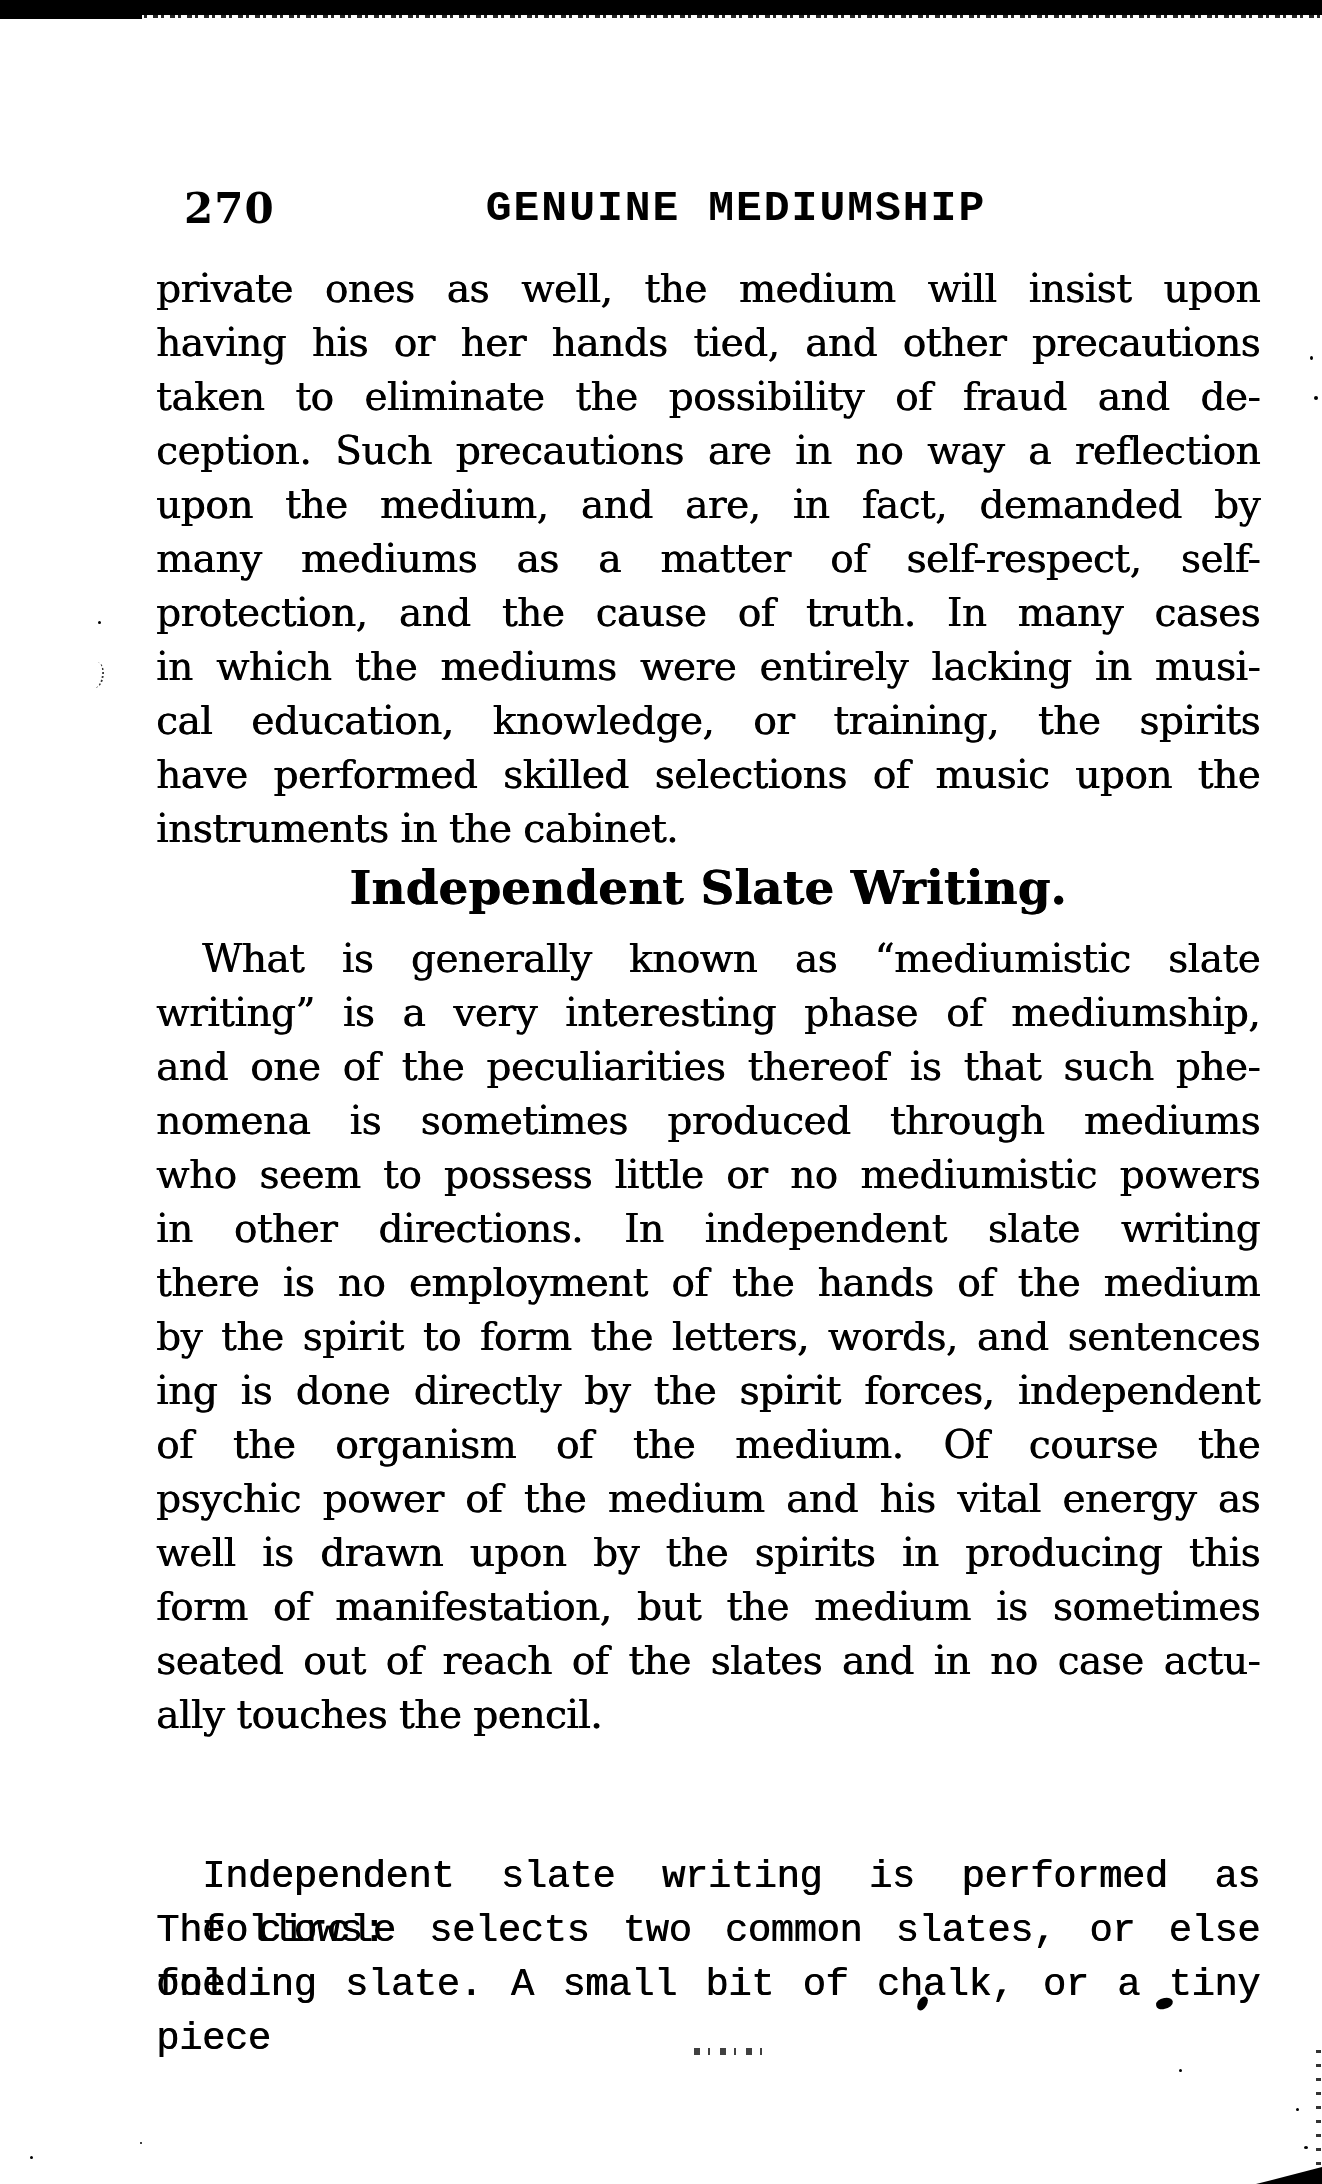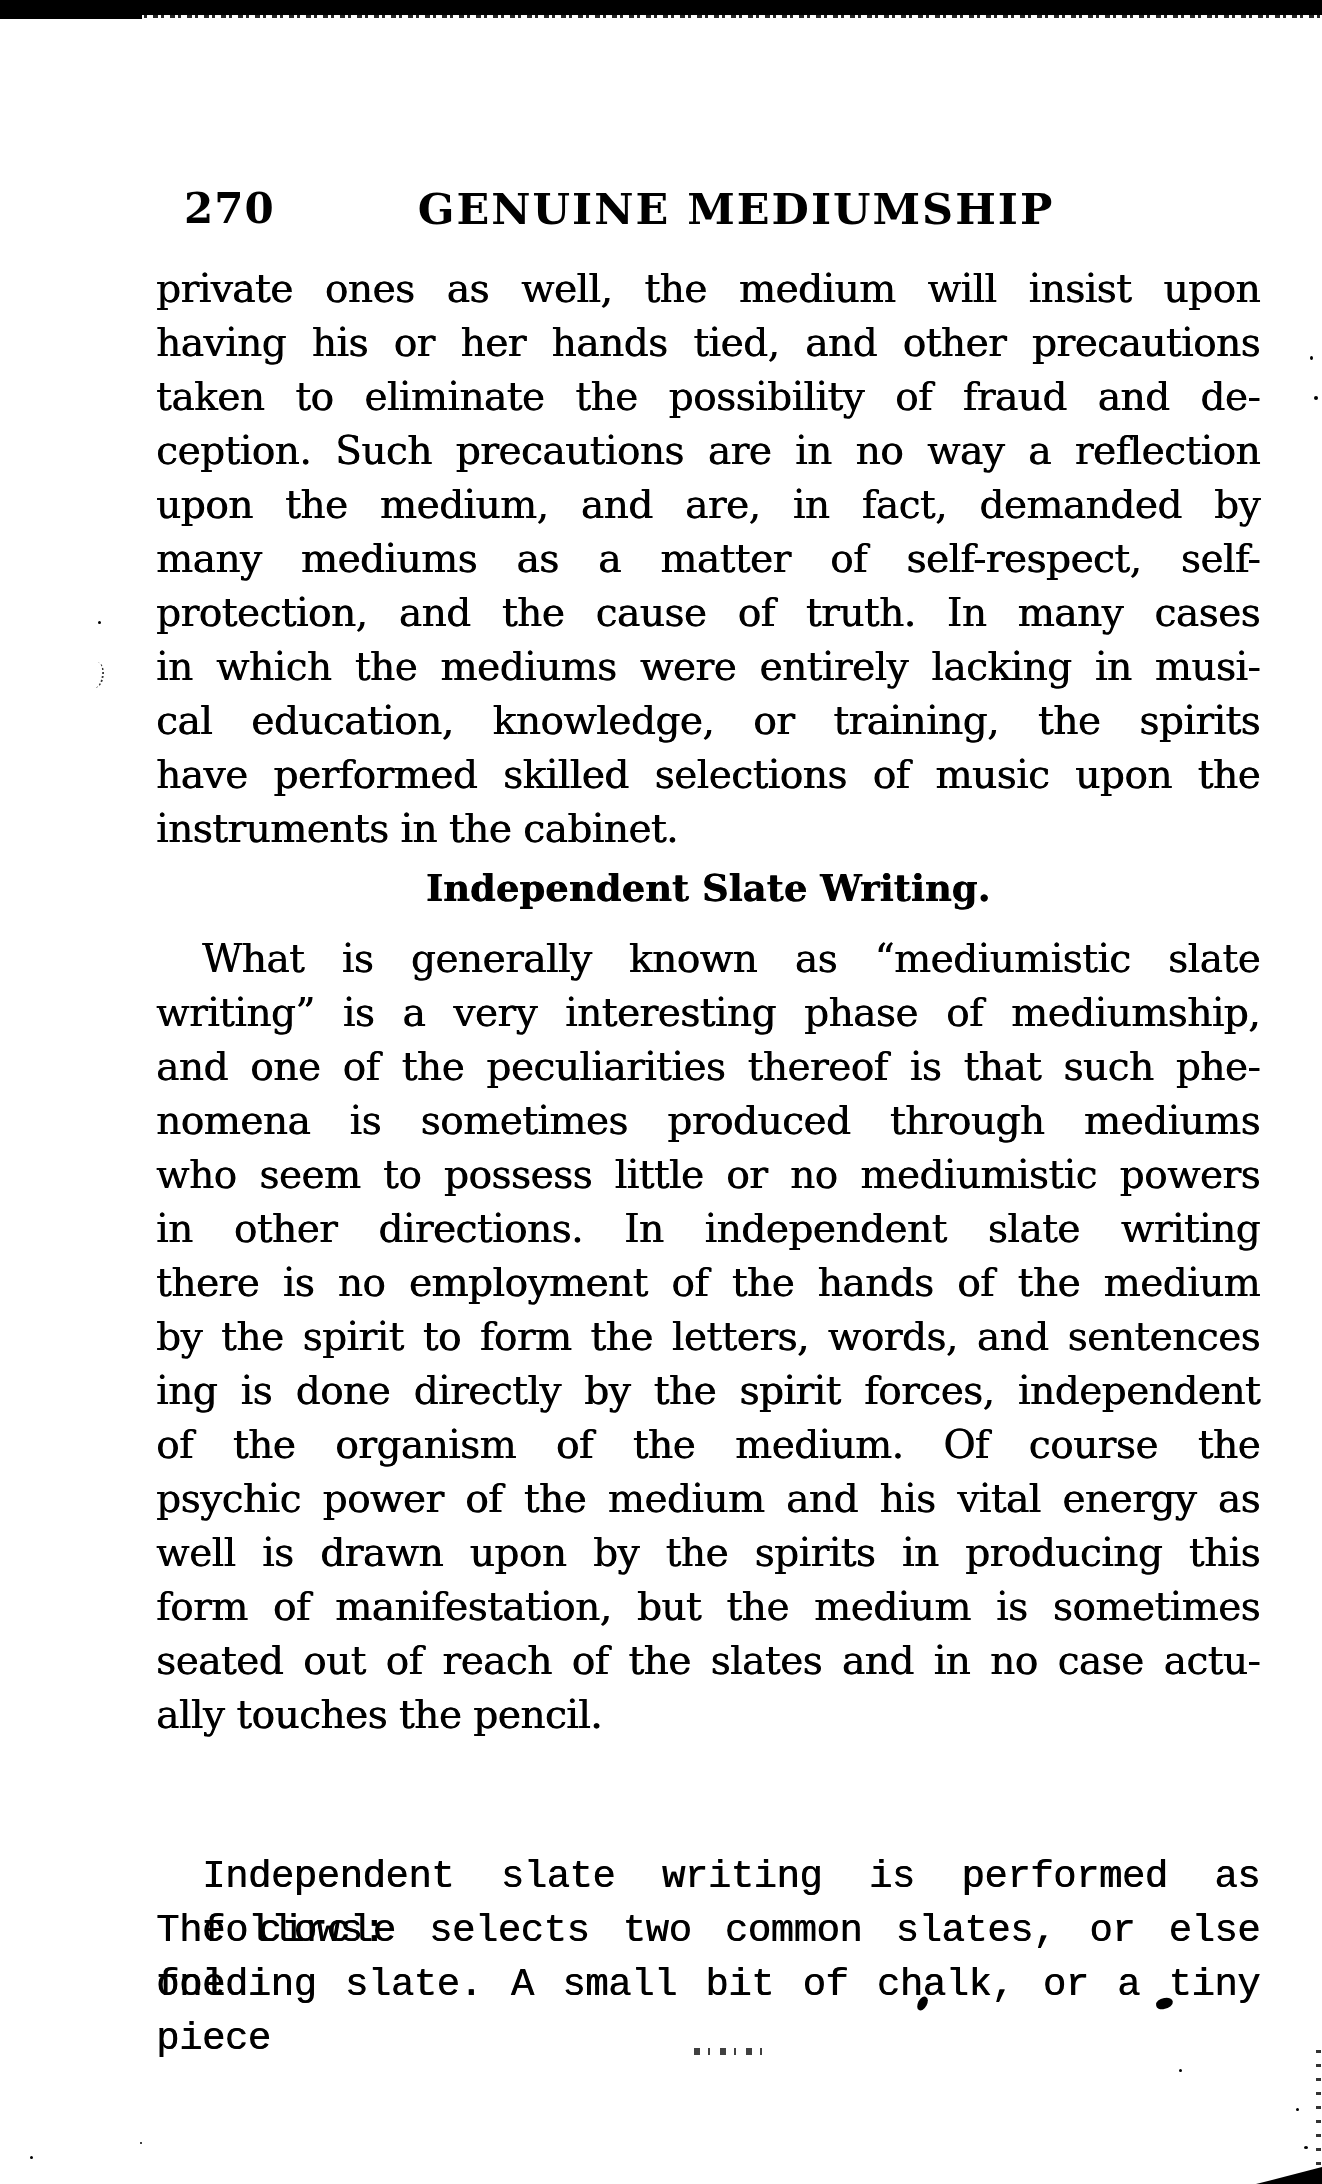--- a/index.html
+++ b/index.html
@@ -22,39 +22,39 @@
     opacity:.85;
   }
   
   .running-head { position:absolute; left:156px; top:180px; width:1104px; height:58px;margin-left:28px; }
   .page-num {
     position:absolute; left:0; top:0; height:58px; line-height:58px;
     font-size:42px; font-weight:bold; letter-spacing:1px;
   }
   .running-title {
     position:absolute; left:0; top:0; width:100%; height:58px; line-height:58px;
-    text-align:center; font-size:43px; font-weight:bold; letter-spacing:2px;
+    text-align:center; font-size:43px; font-weight:bold; letter-spacing:2px;font-family:Liberation Mono, monospace;
   }
   
   .textblock { position:absolute; left:156px; width:1104px; }
   .para-1 { top:262px; }
   .para-2 { top:932px; }
   .para-3 { top:1850px;font-family:Liberation Mono, monospace; }
   .line {
     height:54px; line-height:54px; font-size:39px;
     letter-spacing:-0.5px;
     text-align:justify; text-align-last:justify;
     text-shadow:0.6px 0 0 var(--ink);
     overflow:visible;
   }
   .line.end { text-align-last:left; }
   .line.indent { padding-left:46px; }
   .heading {
     position:absolute; left:156px; width:1104px; height:52px; line-height:52px;
-    text-align:center; font-size:37px; font-weight:bold;
+    text-align:center; font-size:47px; font-weight:bold;
     text-shadow:0.5px 0 0 var(--ink);
   }
   .heading-1 { top:862px; }
   .heading-2 { top:1780px; }
   
   .speck { position:absolute; background:var(--ink); border-radius:50%; }
   .margin-curve {
     position:absolute; left:88px; top:662px; width:16px; height:26px;
     border-right:2px dotted var(--ink);
     border-radius:0 50% 50% 0 / 0 50% 50% 0;

